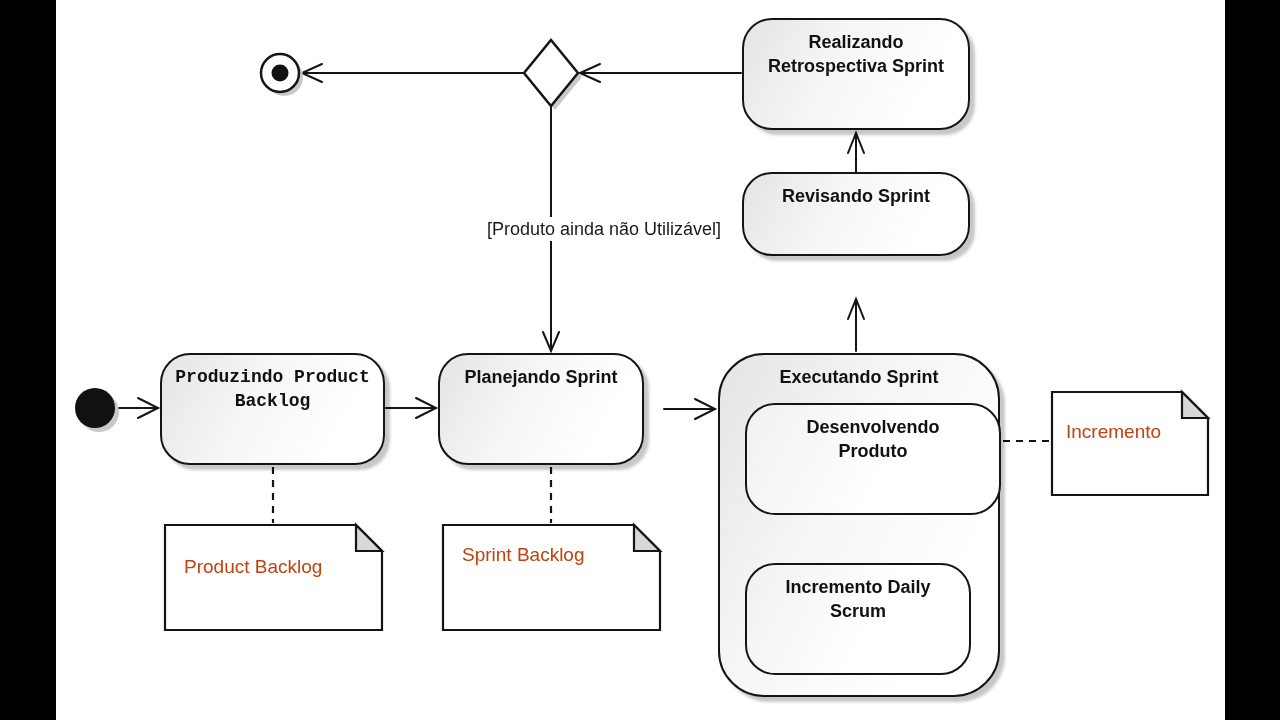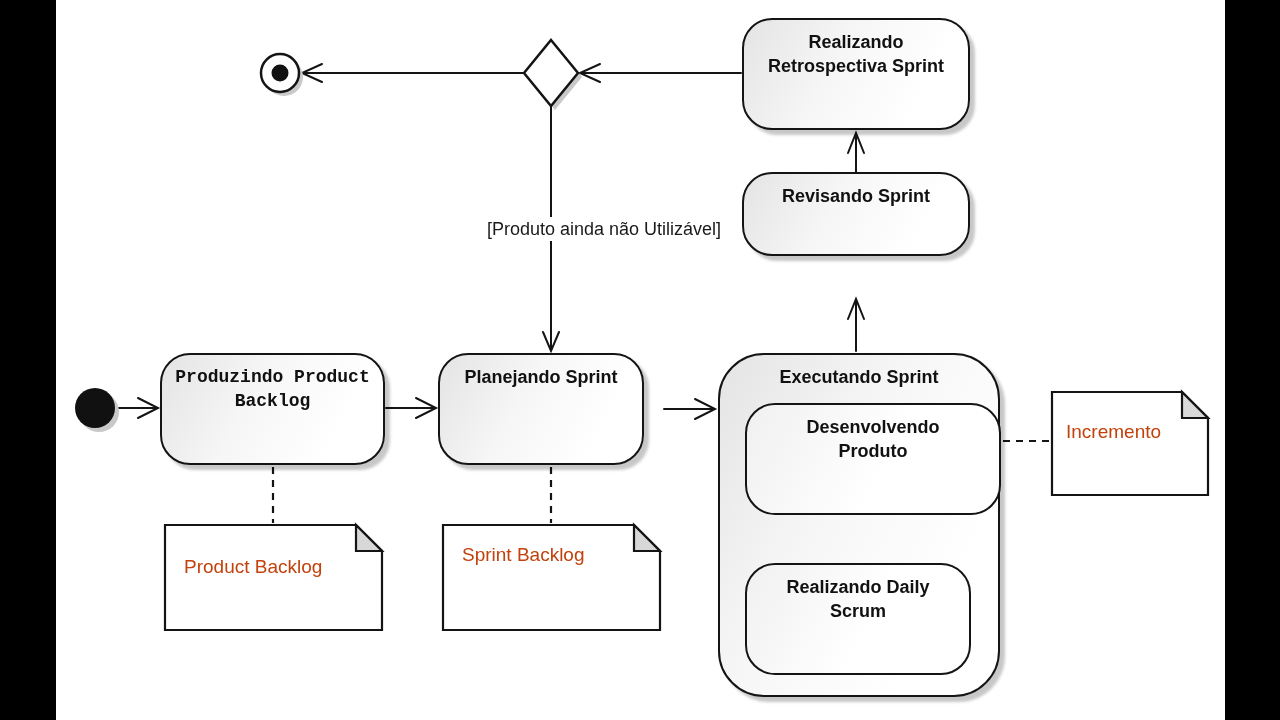--- a/index.html
+++ b/index.html
@@ -134,21 +134,21 @@
   <div class="state container" style="left:718px;top:353px;width:282px;height:344px;">
     <span class="lbl">Executando Sprint</span>
   </div>
 
   <div class="state inner" style="left:745px;top:403px;width:256px;height:112px;">
     <span class="lbl">Desenvolvendo
 Produto</span>
   </div>
 
   <div class="state inner" style="left:745px;top:563px;width:226px;height:112px;">
-    <span class="lbl">Realizando Daily
+    <span class="lbl">Incremento Daily
 Scrum</span>
   </div>
 
   <div class="state" style="left:160px;top:353px;width:225px;height:112px;font-family:Liberation Mono, monospace;">
     <span class="lbl">Produzindo Product
 Backlog</span>
   </div>
 
   <div class="state" style="left:438px;top:353px;width:206px;height:112px;">
     <span class="lbl">Planejando Sprint</span>

